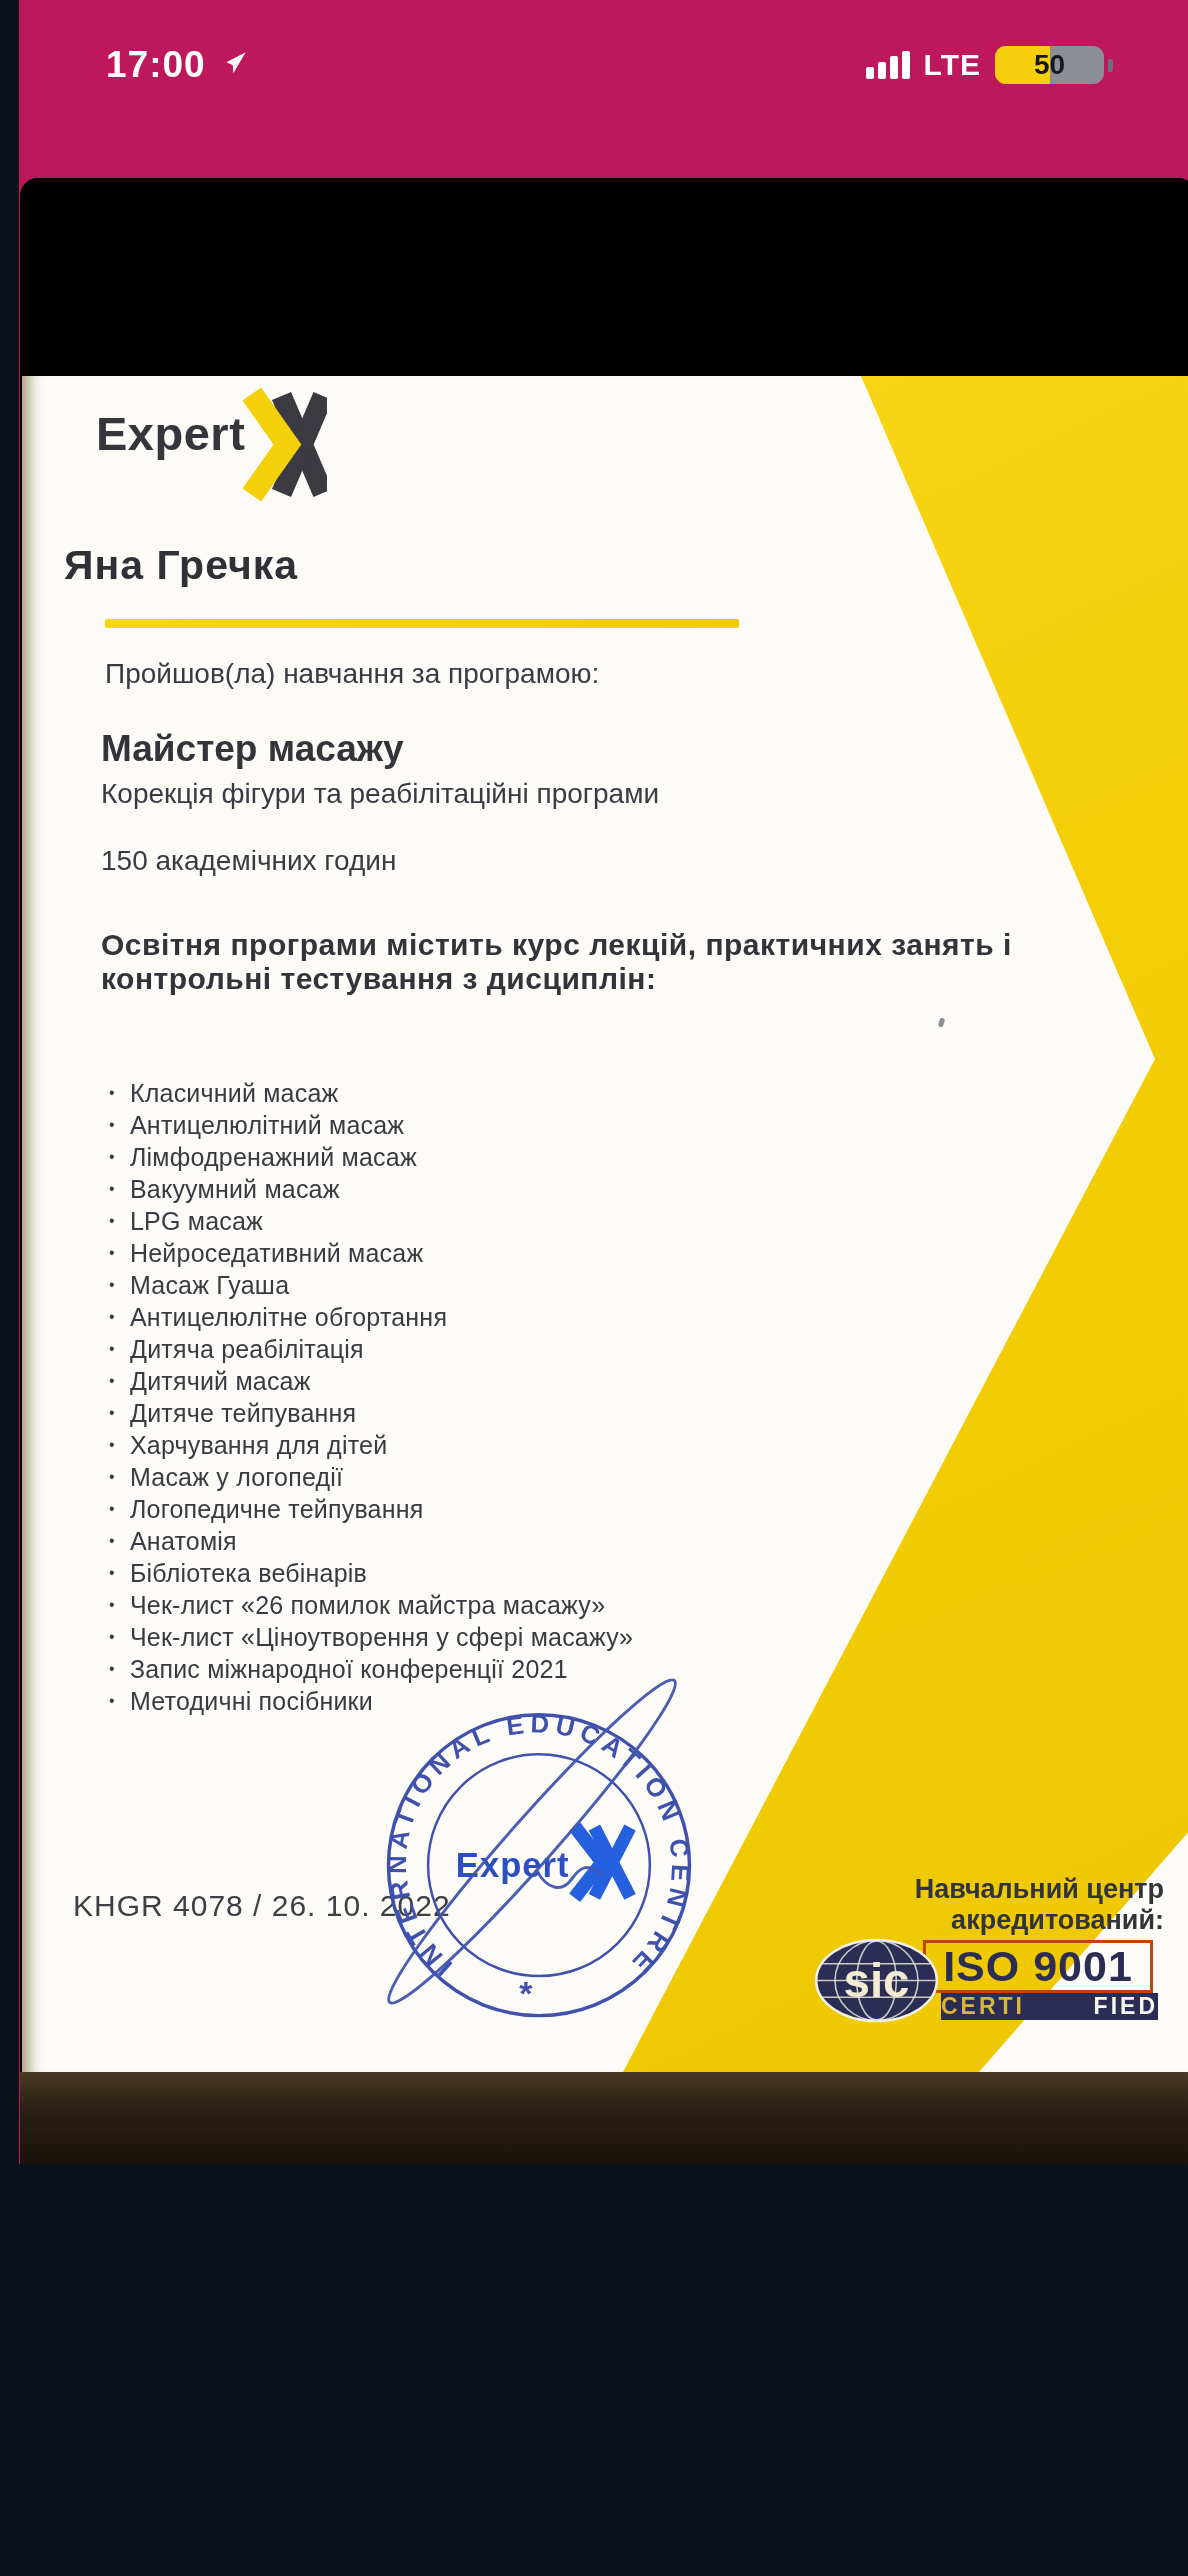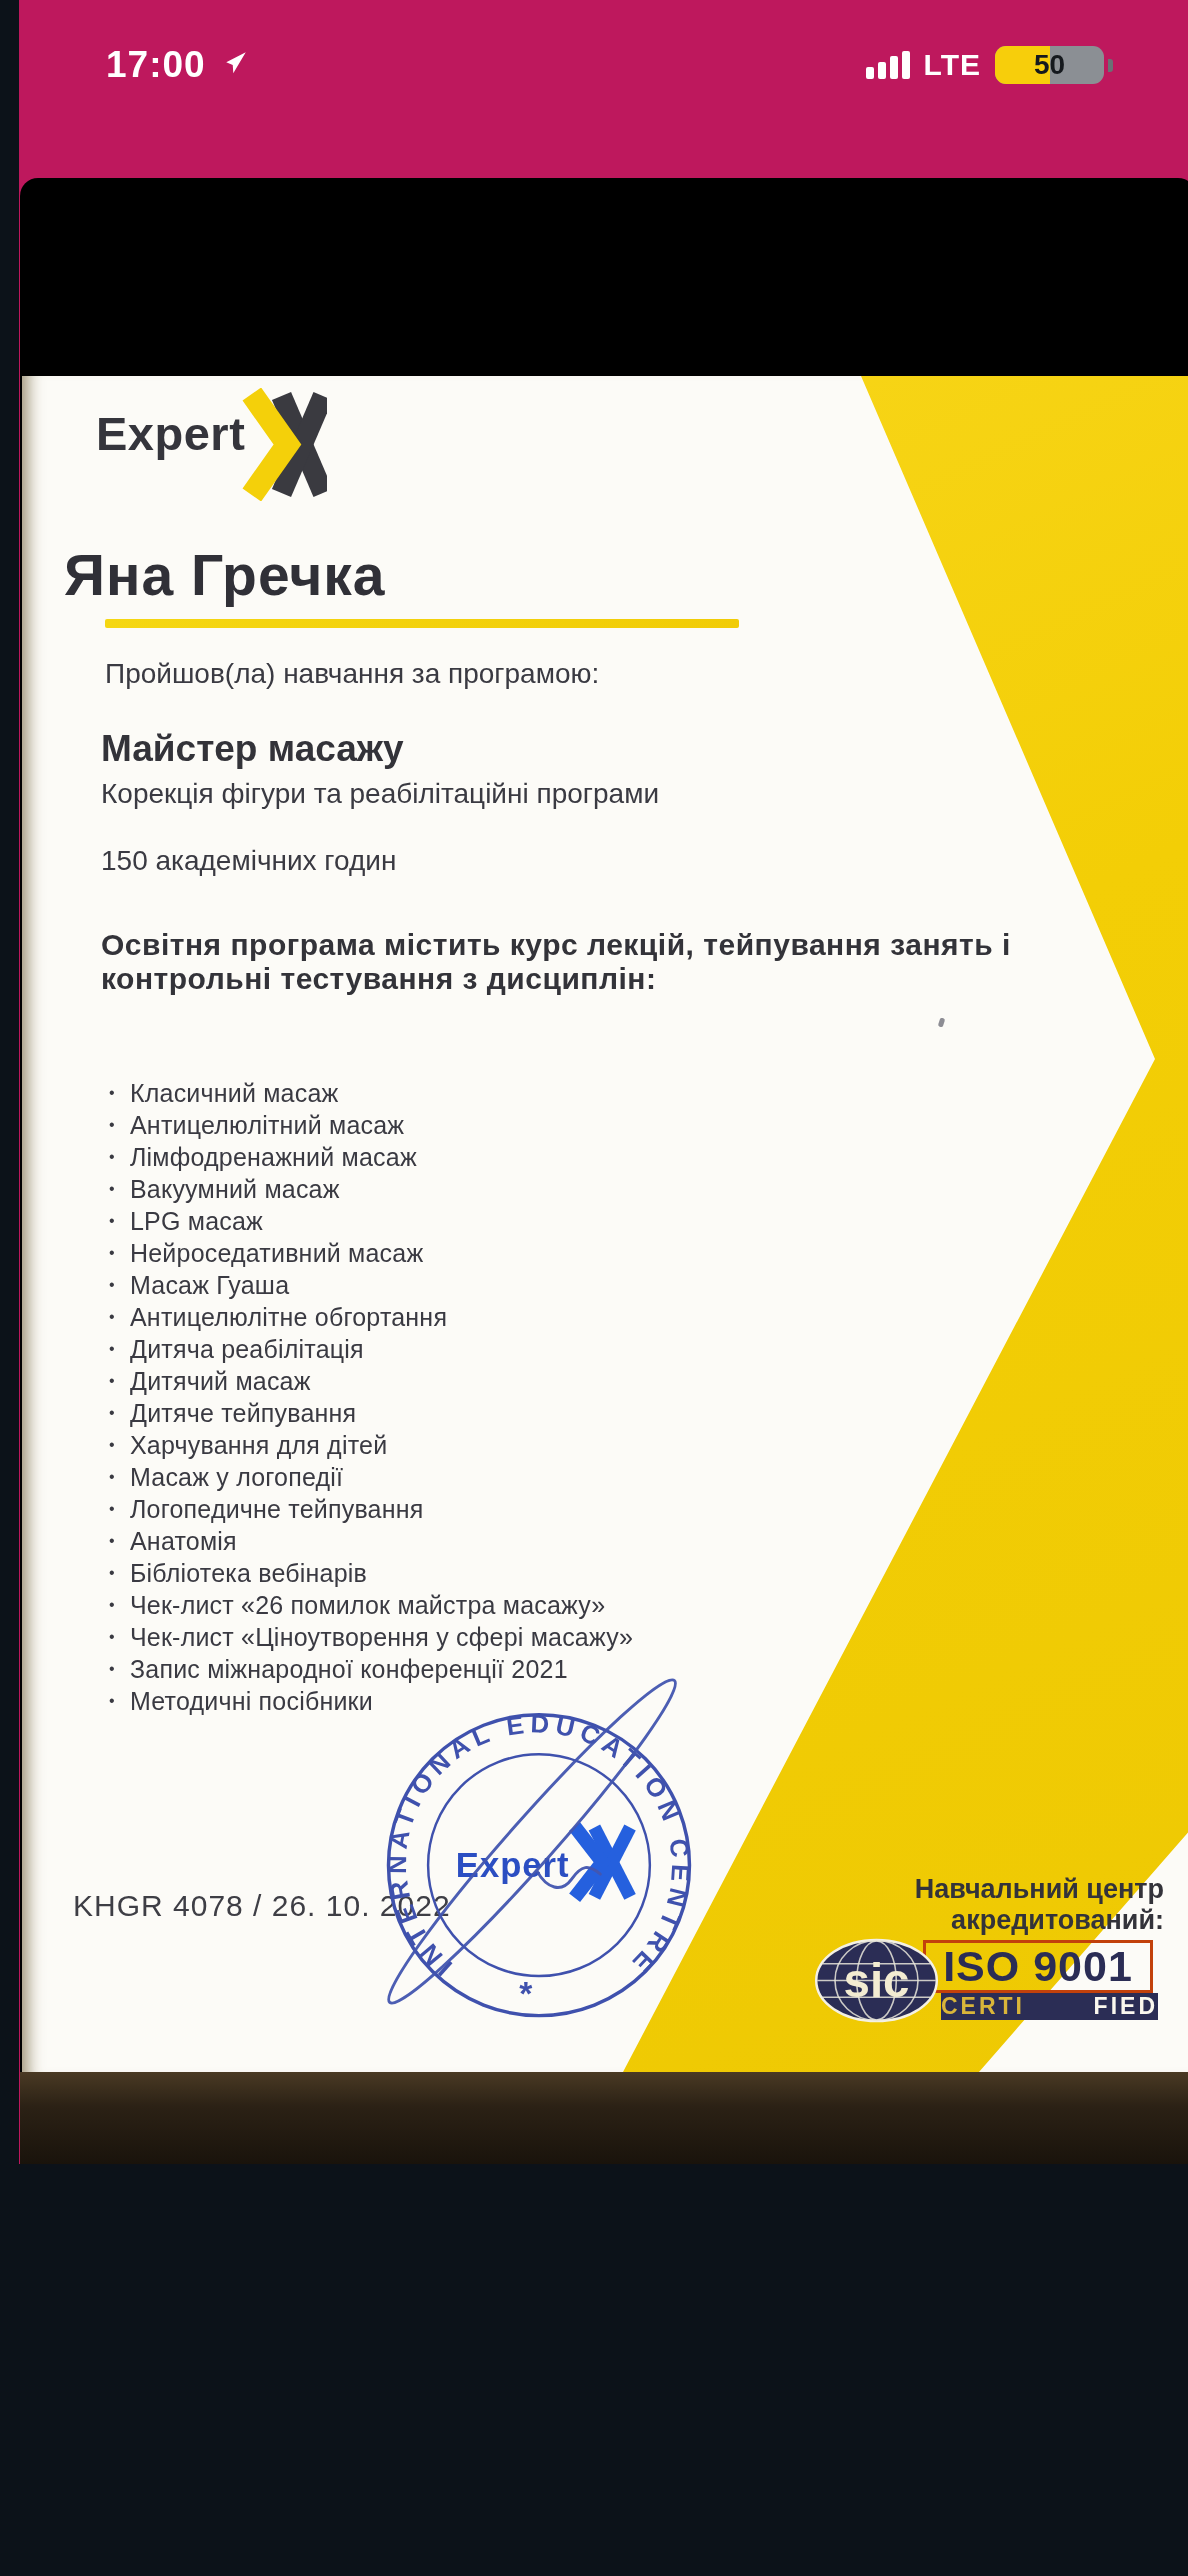--- a/index.html
+++ b/index.html
@@ -29,21 +29,21 @@
   .yellow-band{position:absolute;inset:0;
          background:linear-gradient(155deg,#f9d81f 0%,#f3ce06 45%,#eec903 100%);
          clip-path:polygon(839px 0px,1170px 0px,1170px 1452px,957px 1696px,601px 1696px,1133px 683px);}
   .photo-bottom{position:absolute;left:0;top:1894px;width:100%;height:217px;
          background:linear-gradient(180deg,#4a3a24 0%,#2b2115 16%,#130e08 52%,#000 85%);}
 
   
   .paper > div, .paper > svg{position:absolute;}
   .logo-brand{left:74px;top:30px;font-size:47px;font-weight:700;color:#35353c;letter-spacing:0.5px;}
   .logo-x{left:214px;top:12px;}
-  .name{left:42px;top:166px;font-size:57px;font-weight:700;color:#303037;letter-spacing:1px;}
+  .name{left:42px;top:166px;font-size:41px;font-weight:700;color:#303037;letter-spacing:1px;}
   .rule{left:83px;top:243px;width:634px;height:9px;border-radius:2px;
         background:linear-gradient(90deg,#f5d713,#f1cc06);}
   .intro{left:83px;top:282px;font-size:28px;}
   .ptitle{left:79px;top:352px;font-size:37px;font-weight:700;color:#333339;}
   .psub{left:79px;top:402px;font-size:28px;}
   .hours{left:79px;top:469px;font-size:28px;}
   .desc{left:79px;top:552px;font-size:30px;font-weight:700;line-height:34px;letter-spacing:0.5px;color:#333339;}
   .dlist{left:87px;top:701px;}
   .d-item{display:flex;gap:9px;height:32px;align-items:center;font-size:25px;letter-spacing:0.2px;}
   .bullet{font-size:16px;width:12px;color:#3a3a42;}
@@ -153,21 +153,21 @@
         <path d="M16 6 L52 57 L16 108" stroke="#f4d00a" stroke-width="23" fill="none"></path>
       </svg>
 
       <div class="name">Яна Гречка</div>
       <div class="rule"></div>
       <div class="intro">Пройшов(ла) навчання за програмою:</div>
       <div class="ptitle">Майстер масажу</div>
       <div class="psub">Корекція фігури та реабілітаційні програми</div>
       <div class="hours">150 академічних годин</div>
       <div class="desc">
-        <div>Освітня програма містить курс лекцій, тейпування занять і</div>
+        <div>Освітня програми містить курс лекцій, практичних занять і</div>
         <div>контрольні тестування з дисциплін:</div>
       </div>
       <div class="speck"></div>
 
       <div class="dlist">
           <div class="d-item">
             <span class="bullet">•</span>
             <span>Класичний масаж</span>
           </div>
           <div class="d-item">

